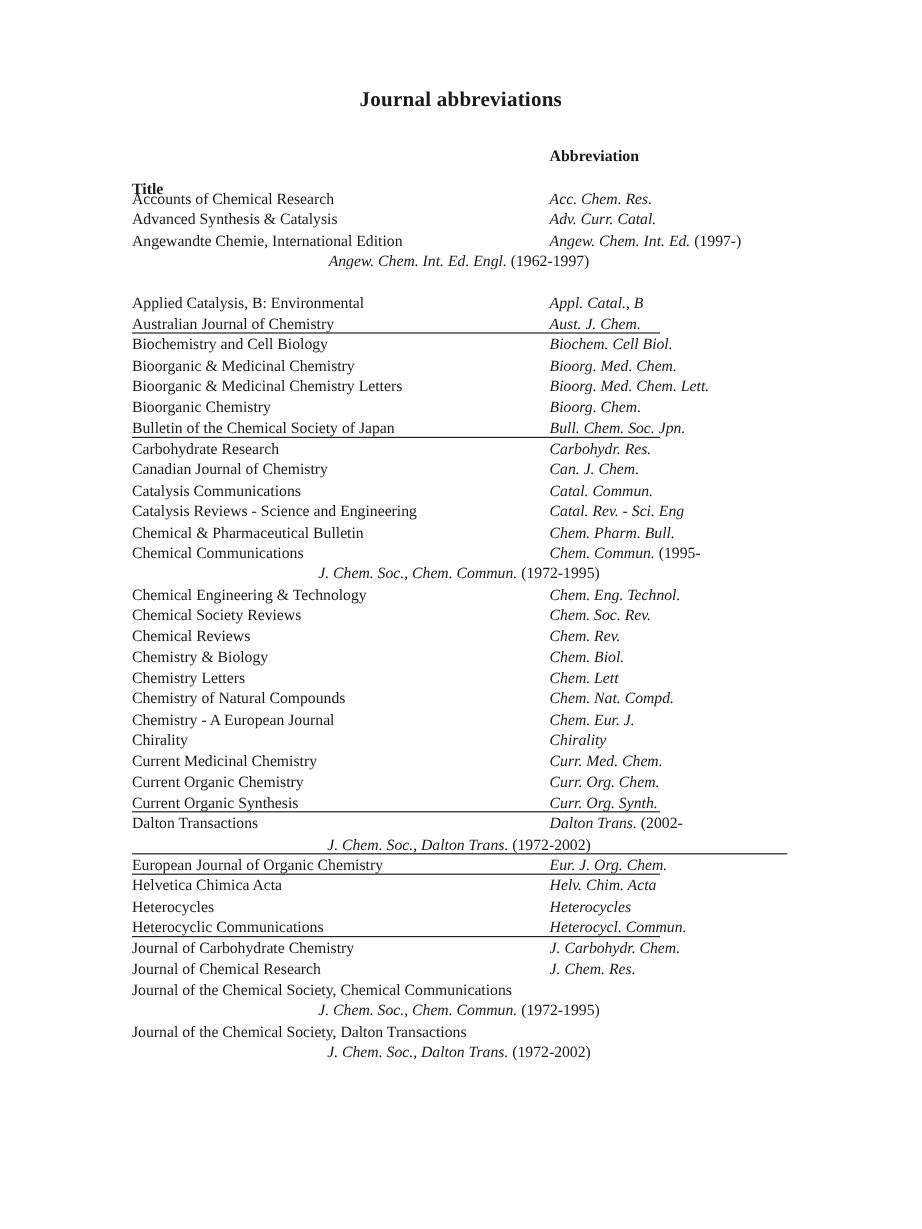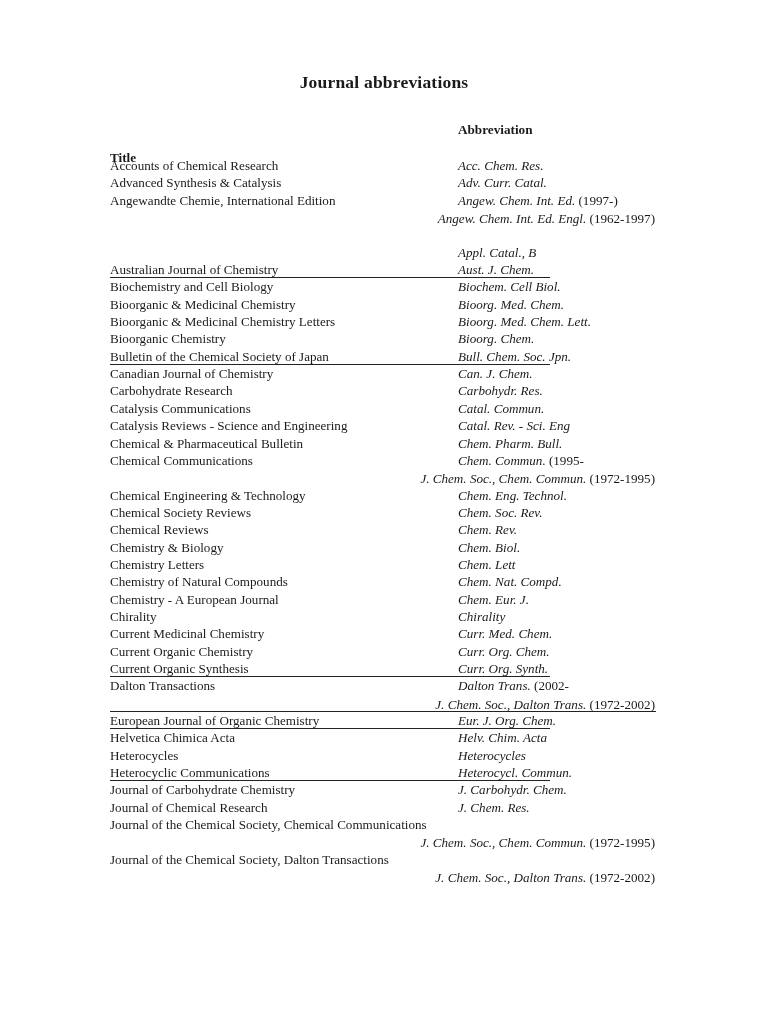--- a/index.html
+++ b/index.html
@@ -89,21 +89,21 @@
     font-size: 13.1px;
     font-style: italic;
   }
   
   .row .abbr-cell .yr {
     font-style: normal;
   }
 
   
   .row.cont {
-    text-align: right;
+    text-align: center;
     padding-right: 1px;
   }
   .row.cont .cont-cell {
     font-size: 13.1px;
     font-style: italic;
   }
   .row.cont .cont-cell .yr {
     font-style: normal;
   }
 
@@ -156,20 +156,21 @@
         <span class="title-cell">Advanced Synthesis &amp; Catalysis</span>
         <span class="abbr-cell">Adv. Curr. Catal.</span>
       </div>
       <div class="row">
         <span class="title-cell">Angewandte Chemie, International Edition</span>
         <span class="abbr-cell">Angew. Chem. Int. Ed.<span class="yr">  (1997-)</span></span>
       </div>
       <div class="row cont"><span class="cont-cell">Angew. Chem. Int. Ed. Engl.<span class="yr"> (1962-1997)</span></span></div>
       <div class="row spacer"></div>
       <div class="row">
+        <span class="title-cell">Applied Catalysis, B: Environmental</span>
         <span class="abbr-cell">Appl. Catal., B</span>
       </div>
       <div class="row ruled-short">
         <span class="title-cell">Australian Journal of Chemistry</span>
         <span class="abbr-cell">Aust. J. Chem.</span>
       </div>
       <div class="row">
         <span class="title-cell">Biochemistry and Cell Biology</span>
         <span class="abbr-cell">Biochem. Cell Biol.</span>
       </div>
@@ -183,28 +184,28 @@
       </div>
       <div class="row">
         <span class="title-cell">Bioorganic Chemistry</span>
         <span class="abbr-cell">Bioorg. Chem.</span>
       </div>
       <div class="row ruled-short">
         <span class="title-cell">Bulletin of the Chemical Society of Japan</span>
         <span class="abbr-cell">Bull. Chem. Soc. Jpn.</span>
       </div>
       <div class="row">
+        <span class="title-cell">Carbohydrate Research</span>
+        <span class="abbr-cell">Carbohydr. Res.</span>
+      </div>
+      <div class="row">
         <span class="title-cell">Canadian Journal of Chemistry</span>
         <span class="abbr-cell">Can. J. Chem.</span>
       </div>
       <div class="row">
-        <span class="title-cell">Carbohydrate Research</span>
-        <span class="abbr-cell">Carbohydr. Res.</span>
-      </div>
-      <div class="row">
         <span class="title-cell">Catalysis Communications</span>
         <span class="abbr-cell">Catal. Commun.</span>
       </div>
       <div class="row">
         <span class="title-cell">Catalysis Reviews - Science and Engineering</span>
         <span class="abbr-cell">Catal. Rev. - Sci. Eng</span>
       </div>
       <div class="row">
         <span class="title-cell">Chemical &amp; Pharmaceutical Bulletin</span>
         <span class="abbr-cell">Chem. Pharm. Bull.</span>

